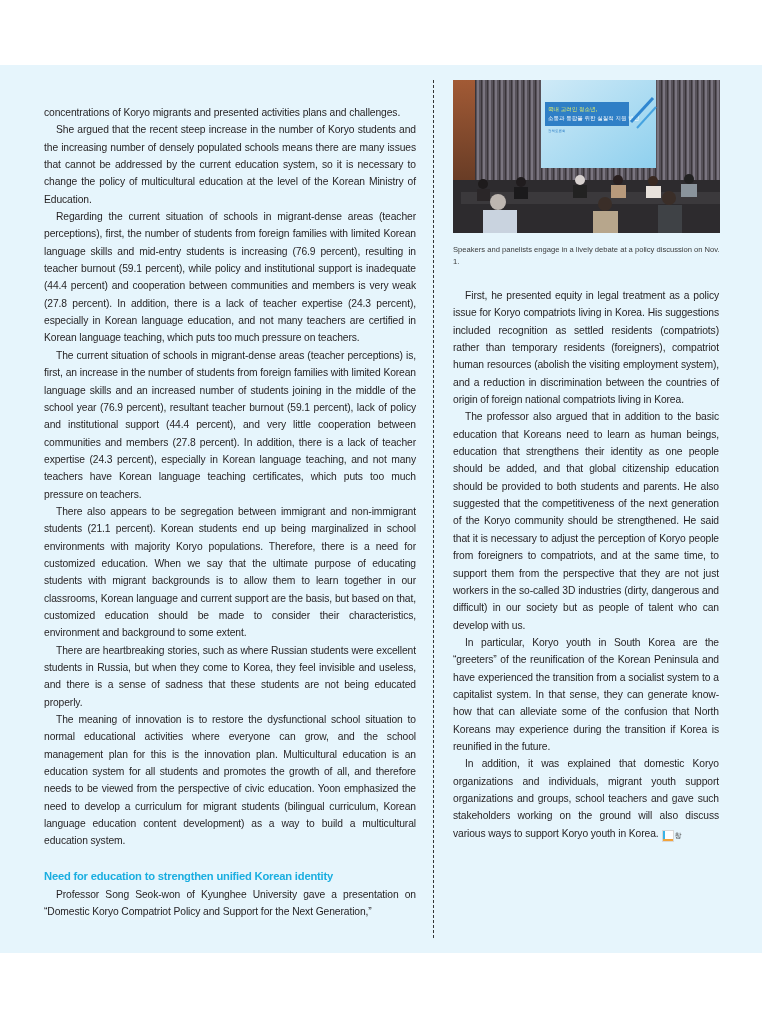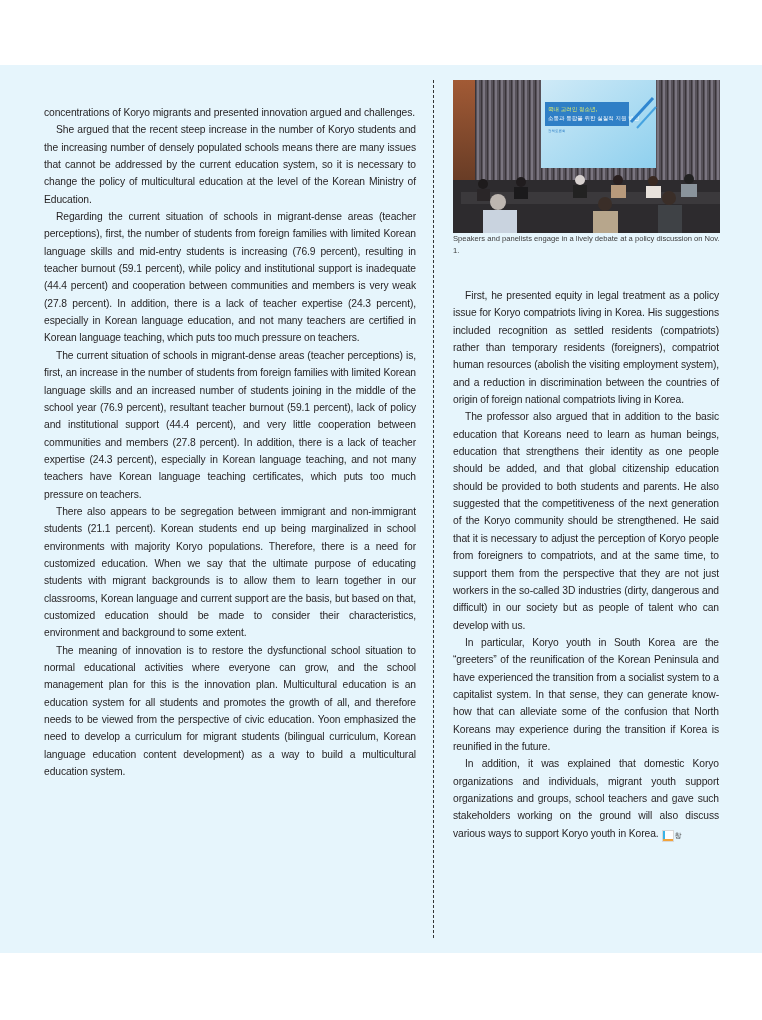--- a/index.html
+++ b/index.html
@@ -8,37 +8,40 @@
   .band { position: absolute; left: 0; top: 65px; width: 762px; height: 888px; background: #e6f5fc; }
   .col { position: absolute; font-size: 10.3px; line-height: 17.35px; text-align: justify; letter-spacing: -0.1px; }
   .col-left { left: 44px; top: 104px; width: 372px; }
   .col-right { left: 453px; top: 287px; width: 266px; }
   .col p { margin: 0; text-indent: 12px; }
   .col p.noindent { text-indent: 0; }
   .divider { position: absolute; left: 433px; top: 80px; height: 858px; width: 0;
              border-left: 1.2px dashed #333; }
   .subhead { color: #1aaee0; font-weight: bold; font-size: 11.2px; margin: 17px 0 0 0 !important; text-indent: 0 !important; line-height: 19px; letter-spacing: -0.2px; }
   .photo { position: absolute; left: 453px; top: 80px; width: 267px; height: 153px; overflow: hidden; background: #3a3430; }
-  .caption { position: absolute; left: 453px; top: 233px; width: 275px; font-size: 7.6px; line-height: 11.5px; color: #3a3a3a; }
+  .caption { position: absolute; left: 453px; top: 244px; width: 275px; font-size: 7.6px; line-height: 11.5px; color: #3a3a3a; }
   .endmark { display: inline-block; width: 10px; height: 10px; border: 1px solid #d8d8d8; background: #fff;
              font-size: 7px; line-height: 9px; text-align: center; vertical-align: -1px; margin-left: 3px;
              box-shadow: inset 0 -2px 0 #f2a33a, inset 2px 0 0 #3bb3e6; color: #444; }
 </style>
 </head>
 <body>
 
 <div class="band"></div>
 
 <div class="col col-left">
-  <p class="noindent">concentrations of Koryo migrants and presented innovation argued and challenges.</p>
+  <p class="noindent">concentrations of Koryo migrants and presented activities plans and challenges.</p>
   <p>She argued that the recent steep increase in the number of Koryo students and the increasing number of densely populated schools means there are many issues that cannot be addressed by the current education system, so it is necessary to change the policy of multicultural education at the level of the Korean Ministry of Education.</p>
   <p>Regarding the current situation of schools in migrant-dense areas (teacher perceptions), first, the number of students from foreign families with limited Korean language skills and mid-entry students is increasing (76.9 percent), resulting in teacher burnout (59.1 percent), while policy and institutional support is inadequate (44.4 percent) and cooperation between communities and members is very weak (27.8 percent). In addition, there is a lack of teacher expertise (24.3 percent), especially in Korean language education, and not many teachers are certified in Korean language teaching, which puts too much pressure on teachers.</p>
   <p>The current situation of schools in migrant-dense areas (teacher perceptions) is, first, an increase in the number of students from foreign families with limited Korean language skills and an increased number of students joining in the middle of the school year (76.9 percent), resultant teacher burnout (59.1 percent), lack of policy and institutional support (44.4 percent), and very little cooperation between communities and members (27.8 percent). In addition, there is a lack of teacher expertise (24.3 percent), especially in Korean language teaching, and not many teachers have Korean language teaching certificates, which puts too much pressure on teachers.</p>
   <p>There also appears to be segregation between immigrant and non-immigrant students (21.1 percent). Korean students end up being marginalized in school environments with majority Koryo populations. Therefore, there is a need for customized education. When we say that the ultimate purpose of educating students with migrant backgrounds is to allow them to learn together in our classrooms, Korean language and current support are the basis, but based on that, customized education should be made to consider their characteristics, environment and background to some extent.</p>
+  <p>There are heartbreaking stories, such as where Russian students were excellent students in Russia, but when they come to Korea, they feel invisible and useless, and there is a sense of sadness that these students are not being educated properly.</p>
   <p>The meaning of innovation is to restore the dysfunctional school situation to normal educational activities where everyone can grow, and the school management plan for this is the innovation plan. Multicultural education is an education system for all students and promotes the growth of all, and therefore needs to be viewed from the perspective of civic education. Yoon emphasized the need to develop a curriculum for migrant students (bilingual curriculum, Korean language education content development) as a way to build a multicultural education system.</p>
+  <p class="subhead">Need for education to strengthen unified Korean identity</p>
+  <p>Professor Song Seok-won of Kyunghee University gave a presentation on “Domestic Koryo Compatriot Policy and Support for the Next Generation,”</p>
 </div>
 
 <div class="divider"></div>
 
 <div class="photo">
   <svg width="267" height="153" viewBox="0 0 267 153" xmlns="http://www.w3.org/2000/svg">
     <defs>
       <linearGradient id="curtain" x1="0" x2="1" y1="0" y2="0">
         <stop offset="0" stop-color="#4a4548"></stop>
           <stop offset="0.25" stop-color="#6e6870"></stop>

